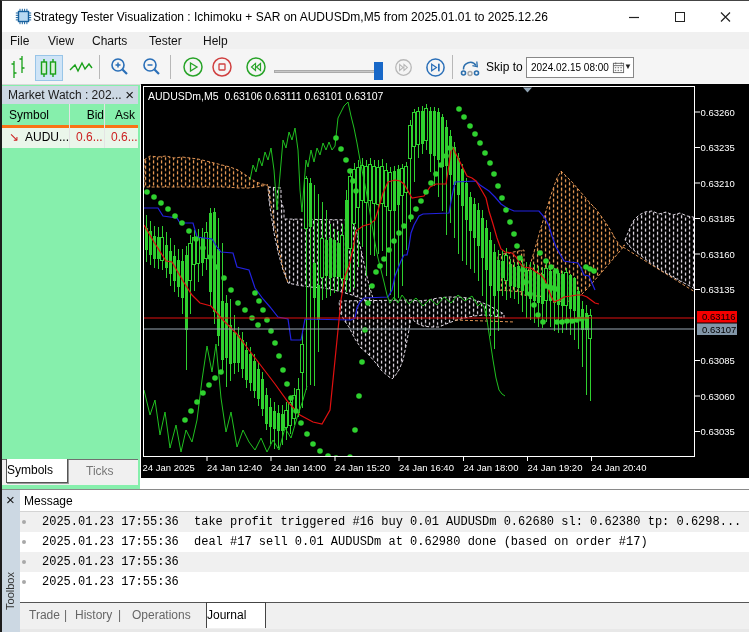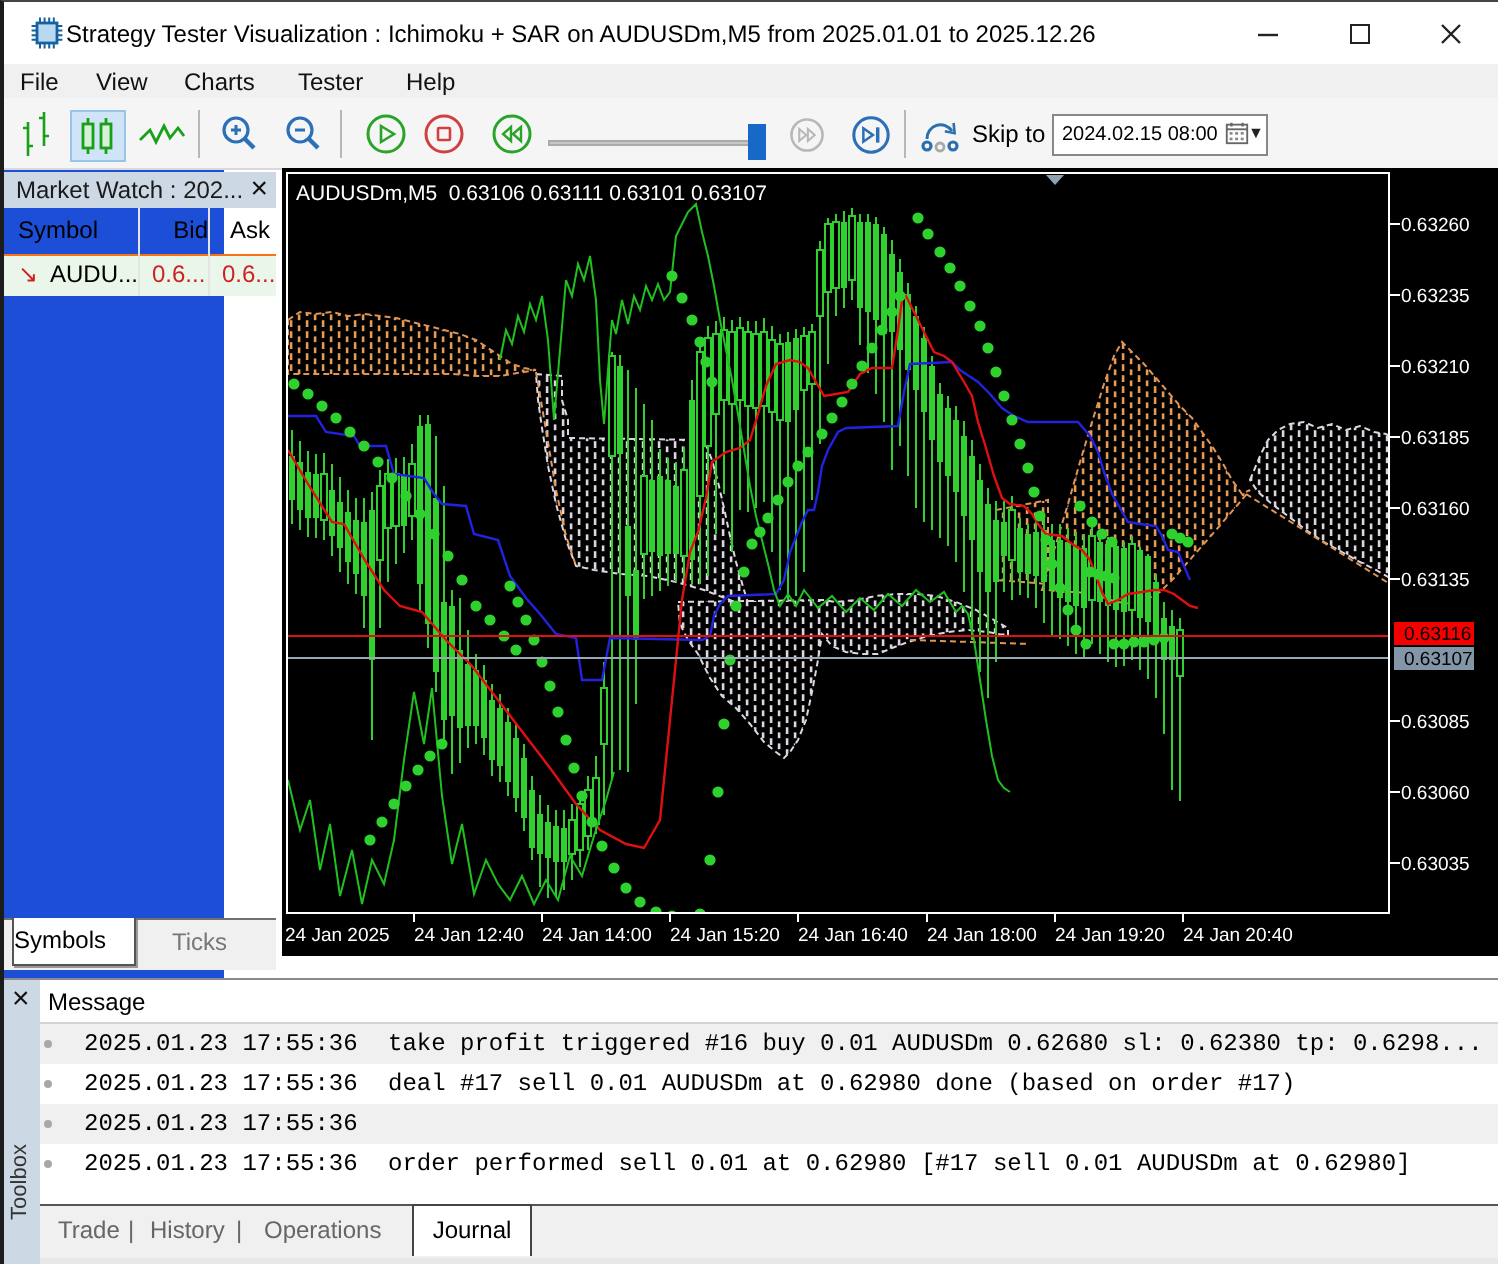--- a/index.html
+++ b/index.html
@@ -6,40 +6,40 @@
 .abs{position:absolute}
 .titlebar{left:0;top:1px;width:747px;height:30px;background:#fff}
 .title-ic{left:13px;top:7px}
 .title-tx{left:31px;top:9px;font-size:12px;color:#000}
 .menubar{left:0;top:31px;width:747px;height:17px;background:#f0f0f0;font-size:12px;color:#111}
 .menubar span{position:absolute;top:2px}
 .toolbar{left:0;top:48px;width:747px;height:36px;background:#f5f5f5;border-bottom:1px solid #d9d9d9}
 .tb{position:absolute;top:0;height:36px;display:flex;align-items:center;justify-content:center}
 .sel{background:#cfe4f7;border:1px solid #98c5e8}
 .vsep{position:absolute;top:6px;width:1px;height:24px;background:#b8b8b8}
-.mw{left:0;top:84px;width:110px;height:404px;background:#1d4ed8}
+.mw{left:0;top:84px;width:138px;height:404px;background:#86efac}
 .mw-h{position:absolute;left:0;top:1px;width:136px;height:18px;background:#ccd8e3;font-size:12px;color:#1a1a1a;line-height:18px;padding-left:6px}
 .mw-x{position:absolute;right:4px;top:0px;font-size:15px;color:#111}
-.mw-th{position:absolute;left:0;top:19px;width:136px;height:24px;font-size:12px;color:#000;border-bottom:1px solid #f97316}
+.mw-th{position:absolute;left:0;top:19px;width:136px;height:24px;font-size:12px;color:#000;border-bottom:3px solid #f97316}
 .mw-r{position:absolute;left:0;top:43px;width:136px;height:20px;background:#eaf6ea;font-size:12px}
 .colsep{position:absolute;top:0;width:1px;background:#e4e4e4}
 .mwtabs{position:absolute;left:0;top:374px;width:136px;height:26px;background:#f0f0f0;border-top:1px solid #707070}
 .mwtab-a{position:absolute;left:4px;top:-1px;width:62px;height:24px;background:#fff;border:1px solid #555;border-top:none;font-size:12px;line-height:22px;color:#000;box-shadow:1px 1px 0 #999}
 .mwtab-i{position:absolute;left:84px;top:4px;font-size:12px;color:#777}
 .jrn{left:0;top:488px;width:747px;height:144px;background:#fff;border-top:1px solid #8a8a8a}
 .jrn-strip{position:absolute;left:0;top:0;width:18px;height:143px;background:#ccd8e3}
 .jrn-x{position:absolute;left:4px;top:1px;font-size:15px;color:#111}
 .toolbox{position:absolute;left:-21px;top:94px;width:60px;height:14px;font-size:11px;color:#333;transform:rotate(-90deg);text-align:center}
 .jrn-h{position:absolute;left:18px;top:0;width:731px;height:22px;border-bottom:1px solid #d4d4d4;font-size:12px;color:#000}
 .jr{position:absolute;left:18px;width:731px;height:20px;font-family:"Liberation Mono",monospace;font-size:12px;color:#000;white-space:pre;overflow:hidden}
 .jr .dot{position:absolute;left:2px;top:8px;width:4px;height:4px;border-radius:2px;background:#a8a8a8}
 .jr span.t{position:absolute;left:22px;top:3px}.jr span.m{position:absolute;left:174px;top:3px}
 .btabs{left:18px;top:601px;width:731px;height:27px;background:#f0f0f0;border-top:1px solid #555;font-size:12px}
 .btabs .it{position:absolute;top:5px;color:#666}
-.btab-a{position:absolute;left:186px;top:-1px;width:60px;height:26px;background:#fff;border:1px solid #444;border-bottom:none;text-align:center;line-height:24px;color:#000;font-size:12px}
+.btab-a{position:absolute;left:186px;top:-1px;width:60px;height:26px;background:#fff;border:1px solid #444;border-bottom:none;text-align:left;line-height:24px;color:#000;font-size:12px}
 .bstrip{left:18px;top:628px;width:731px;height:4px;background:#e8e8e8;overflow:hidden}
 </style></head><body>
 <div class="win">
     <div class="abs titlebar"></div>
     <div class="abs title-ic"><svg width="17" height="17" viewBox="0 0 17 17">
         <g stroke="#17619e" stroke-width="1">
           <rect x="3.5" y="3.5" width="10" height="10" fill="#b8d9f2" stroke-width="1.4"></rect>
           <path d="M5 3.2 V0.8 M7.3 3.2 V0.8 M9.6 3.2 V0.8 M11.9 3.2 V0.8 M5 16.2 V13.8 M7.3 16.2 V13.8 M9.6 16.2 V13.8 M11.9 16.2 V13.8 M3.2 5 H0.8 M3.2 7.3 H0.8 M3.2 9.6 H0.8 M3.2 11.9 H0.8 M16.2 5 H13.8 M16.2 7.3 H13.8 M16.2 9.6 H13.8 M16.2 11.9 H13.8"></path>
         </g>
       </svg></div>
@@ -599,21 +599,21 @@
       <div class="jrn-strip">
         <div class="jrn-x">×</div>
         <div class="toolbox">Toolbox</div>
       </div>
       <div class="jrn-h">
         <span style="position:absolute;left:4px;top:4px">Message</span>
       </div>
       <div class="jr" style="top:22px;background:#f0f0f0"><span class="dot"></span><span class="t">2025.01.23 17:55:36</span><span class="m">take profit triggered #16 buy 0.01 AUDUSDm 0.62680 sl: 0.62380 tp: 0.6298...</span></div>
       <div class="jr" style="top:42px;background:#fff"><span class="dot"></span><span class="t">2025.01.23 17:55:36</span><span class="m">deal #17 sell 0.01 AUDUSDm at 0.62980 done (based on order #17)</span></div>
       <div class="jr" style="top:62px;background:#f0f0f0"><span class="dot"></span><span class="t">2025.01.23 17:55:36</span></div>
-      <div class="jr" style="top:82px;background:#fff"><span class="dot"></span><span class="t">2025.01.23 17:55:36</span><span class="m">order performed sell 0.01 at 0.62980 [#17 sell 0.01 AUDUSDm at 0.62980]</span></div>
+      <div class="jr" style="top:82px;background:#fff"><span class="dot"></span><span class="t">2025.01.23 17:55:36</span></div>
     </div>
     <div class="abs btabs">
       <span class="it" style="left:9px">Trade</span>
       <span class="it" style="left:44px">|</span>
       <span class="it" style="left:55px">History</span>
       <span class="it" style="left:98px">|</span>
       <span class="it" style="left:112px">Operations</span>
       <div class="btab-a">Journal</div>
     </div>
     <div class="abs bstrip">

